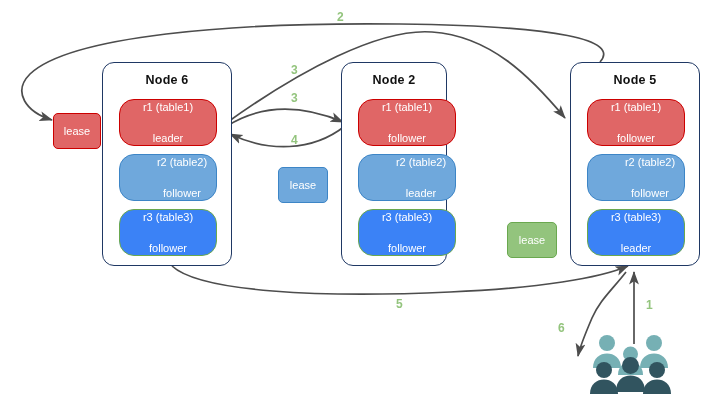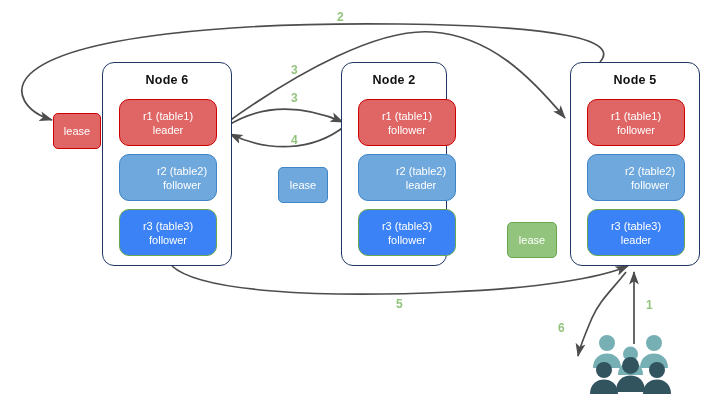--- a/index.html
+++ b/index.html
@@ -42,25 +42,25 @@
     font-weight: bold;
     color: #111111;
     letter-spacing: 0.2px;
   }
   .replica {
     position: absolute;
     box-sizing: border-box;
     width: 98px;
     height: 47px;
     left: 16px;
-    border-radius: 10px;
+    border-radius: 15px;
     display: flex;
     flex-direction: column;
     align-items: center;
-    justify-content: center;
+    justify-content: space-between;
     font-size: 11px;
     line-height: 14px;
     color: #ffffff;
     text-align: center;
   }
   .replica span { display: block; }
   .rep-red   { background: #e06666; border: 1.4px solid #cc0000; }
   .rep-blue  { background: #6fa8dc; border: 1.4px solid #3d85c6; padding-left: 28px; }
   .rep-green { background: #3b82f6; border: 1.4px solid #6aa84f; }
 

